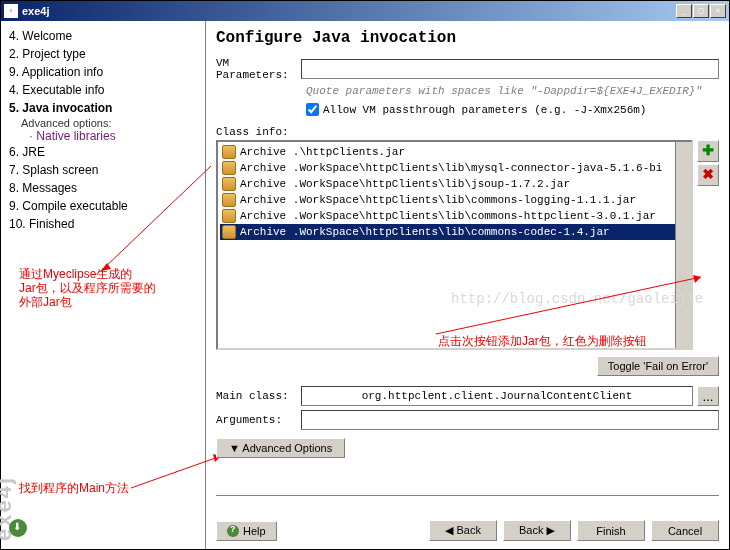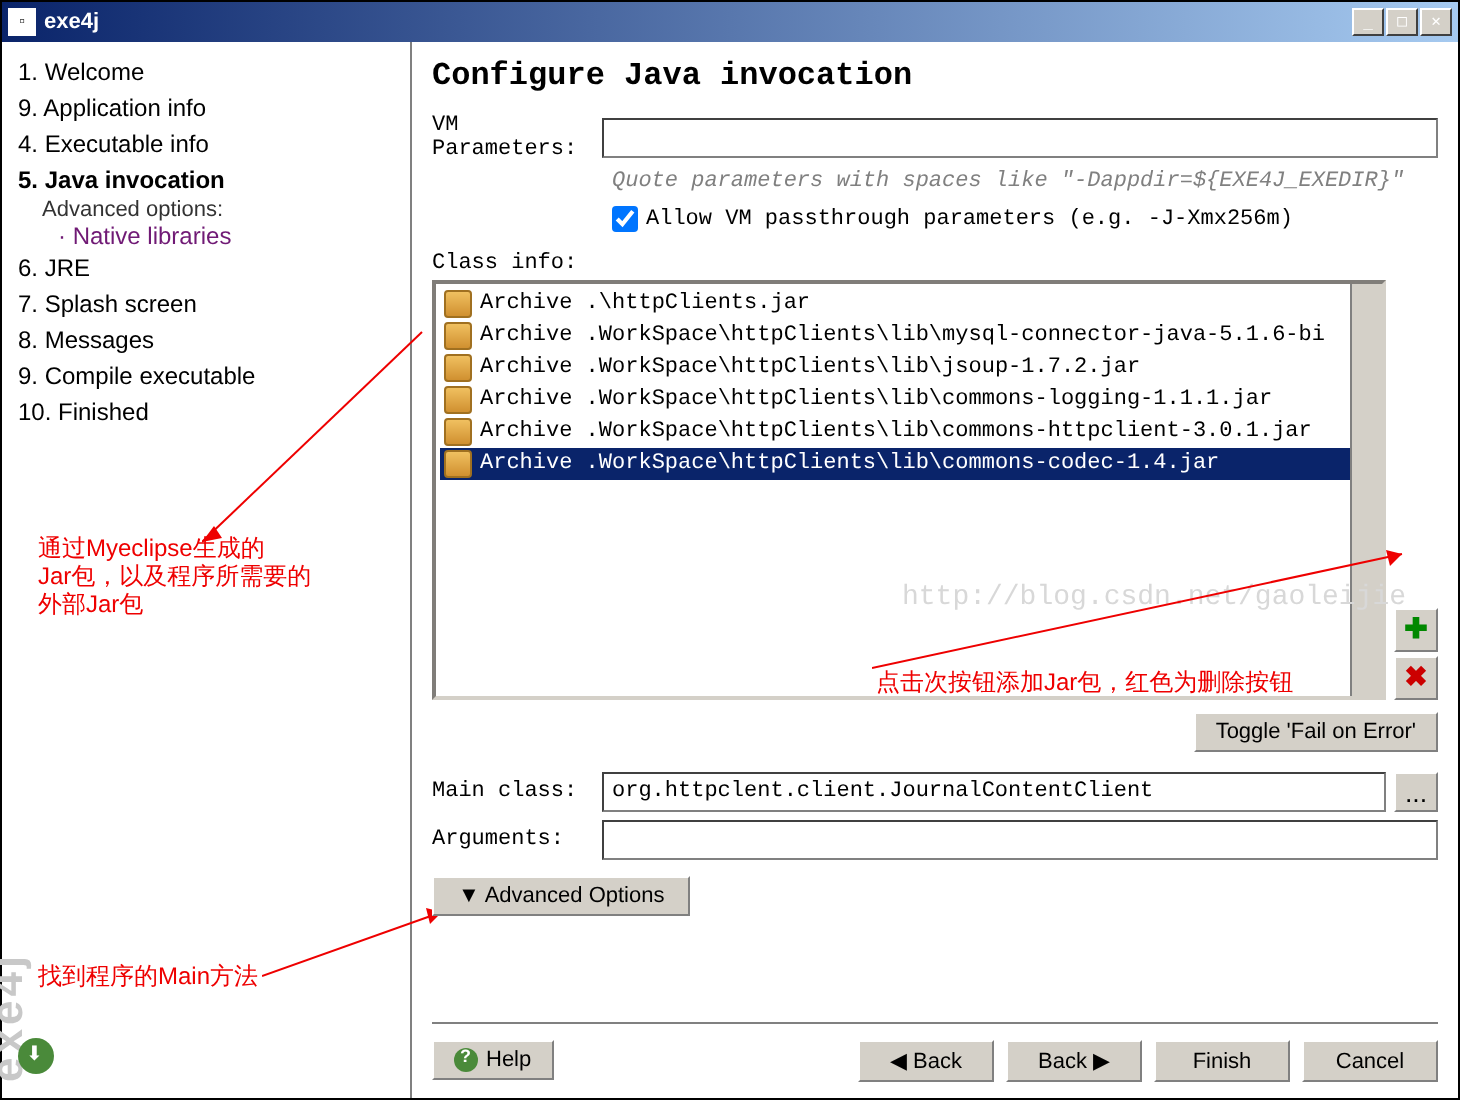--- a/index.html
+++ b/index.html
@@ -22,40 +22,40 @@
 .logo-circle:after { content: "⬇"; color: #fff; font-size: 10px; position: absolute; top: 2px; left: 4px; }
 .anno { color: #ee0000; font-size: 12px; line-height: 14px; position: absolute; }
 .main { flex: 1; padding: 8px 10px; position: relative; display: flex; flex-direction: column; }
 .main-title { font-family: "Courier New", monospace; font-size: 16px; font-weight: bold; margin-bottom: 10px; }
 .row { display: flex; align-items: center; margin-bottom: 4px; font-size: 11px; }
 .label { width: 85px; font-family: "Courier New", monospace; font-size: 11px; }
 .hint { font-family: "Courier New", monospace; font-size: 11px; color: #808080; font-style: italic; margin-left: 90px; margin-bottom: 6px; }
 .checkbox-row { margin-left: 90px; display: flex; align-items: center; gap: 4px; margin-bottom: 10px; font-family: "Courier New", monospace; font-size: 11px; }
 input[type=text] { border: 1px solid #808080; border-top-color: #404040; border-left-color: #404040; padding: 2px 4px; font-size: 11px; background: #fff; font-family: "Courier New", monospace; }
 .vm-input { flex: 1; height: 20px; }
-.mainclass-input { flex: 1; height: 20px; }
-.classpath-container { display: flex; gap: 4px; margin-top: 2px; align-items: flex-end; }
+.mainclass-input { flex: 1; height: 20px; text-align: center; }
+.classpath-container { display: flex; gap: 4px; margin-top: 2px; }
 .classpath-list { flex: 1; height: 210px; border: 2px inset #d4d0c8; background: #fff; overflow: hidden; position: relative; }
 .cp-scroll { position: absolute; right: 0; top: 0; bottom: 0; width: 16px; background: #d4d0c8; border-left: 1px solid #808080; }
 .cp-items { padding: 2px; }
 .cp-item { display: flex; align-items: center; padding: 1px 2px; font-family: "Courier New", monospace; font-size: 11px; white-space: nowrap; }
 .cp-item.selected { background: #0a246a; color: #fff; }
 .cp-icon { width: 14px; height: 14px; margin-right: 4px; display: inline-block; }
 .jar-icon { background: linear-gradient(#f0c060, #d09030); border-radius: 2px; border: 1px solid #a07020; }
 .cp-side-btns { display: flex; flex-direction: column; gap: 2px; }
 .side-btn { width: 22px; height: 22px; border: 1px solid #808080; border-top-color: #fff; border-left-color: #fff; background: #d4d0c8; text-align: center; font-size: 14px; line-height: 18px; cursor: pointer; }
 .plus { color: #080; font-weight: bold; }
 .del { color: #c00; font-weight: bold; }
 .watermark { position: absolute; top: 270px; left: 245px; color: #d8d8d8; font-size: 14px; font-family: "Courier New", monospace; pointer-events: none; }
 .btn { background: #d4d0c8; border: 1px solid #808080; border-top-color: #fff; border-left-color: #fff; padding: 3px 10px; font-size: 11px; cursor: pointer; font-family: "SimSun", sans-serif; }
 .toggle-row { text-align: right; margin: 6px 0 10px 0; }
 .small-btn { width: 22px; height: 20px; background: #d4d0c8; border: 1px solid #808080; border-top-color: #fff; border-left-color: #fff; text-align: center; cursor: pointer; }
 .adv-row { margin-top: 4px; }
 .adv-btn { padding: 3px 12px; }
-.bottom-bar { border-top: 1px solid #808080; margin-top: auto; padding-top: 8px; display: flex; align-items: flex-start; }
+.bottom-bar { border-top: 1px solid #808080; margin-top: auto; padding-top: 24px; display: flex; align-items: center; }
 .help-btn { display: flex; align-items: center; gap: 4px; padding: 3px 10px; }
 .help-icon { width: 12px; height: 12px; background: #4a8a3a; border-radius: 50%; display: inline-block; position: relative; }
 .help-icon:after { content: "?"; color: #fff; font-size: 9px; position: absolute; top: -1px; left: 3px; font-weight: bold; }
 .nav-btns { margin-left: auto; display: flex; gap: 6px; }
 .nav-btn { min-width: 68px; text-align: center; }
 svg.anno-arrow { position: absolute; pointer-events: none; }
 </style>
 </head>
 <body>
 
@@ -65,21 +65,22 @@
     <div class="titlebar-text">exe4j</div>
     <div class="titlebar-btns">
       <div class="titlebar-btn">_</div>
       <div class="titlebar-btn">□</div>
       <div class="titlebar-btn">✕</div>
     </div>
   </div>
   <div class="content">
     <div class="sidebar">
       <div id="nav-steps">
-          <div class="nav-item">1. Welcome</div>
+          <div class="nav-item">4. Welcome</div>
+          <div class="nav-item">2. Project type</div>
           <div class="nav-item">9. Application info</div>
           <div class="nav-item">4. Executable info</div>
           <div class="nav-item current">5. Java invocation</div>
           <div class="nav-sub-label">Advanced options:</div>
           <div class="nav-sub-item">· Native libraries</div>
           <div class="nav-item">6. JRE</div>
           <div class="nav-item">7. Splash screen</div>
           <div class="nav-item">8. Messages</div>
           <div class="nav-item">9. Compile executable</div>
           <div class="nav-item">10. Finished</div>

